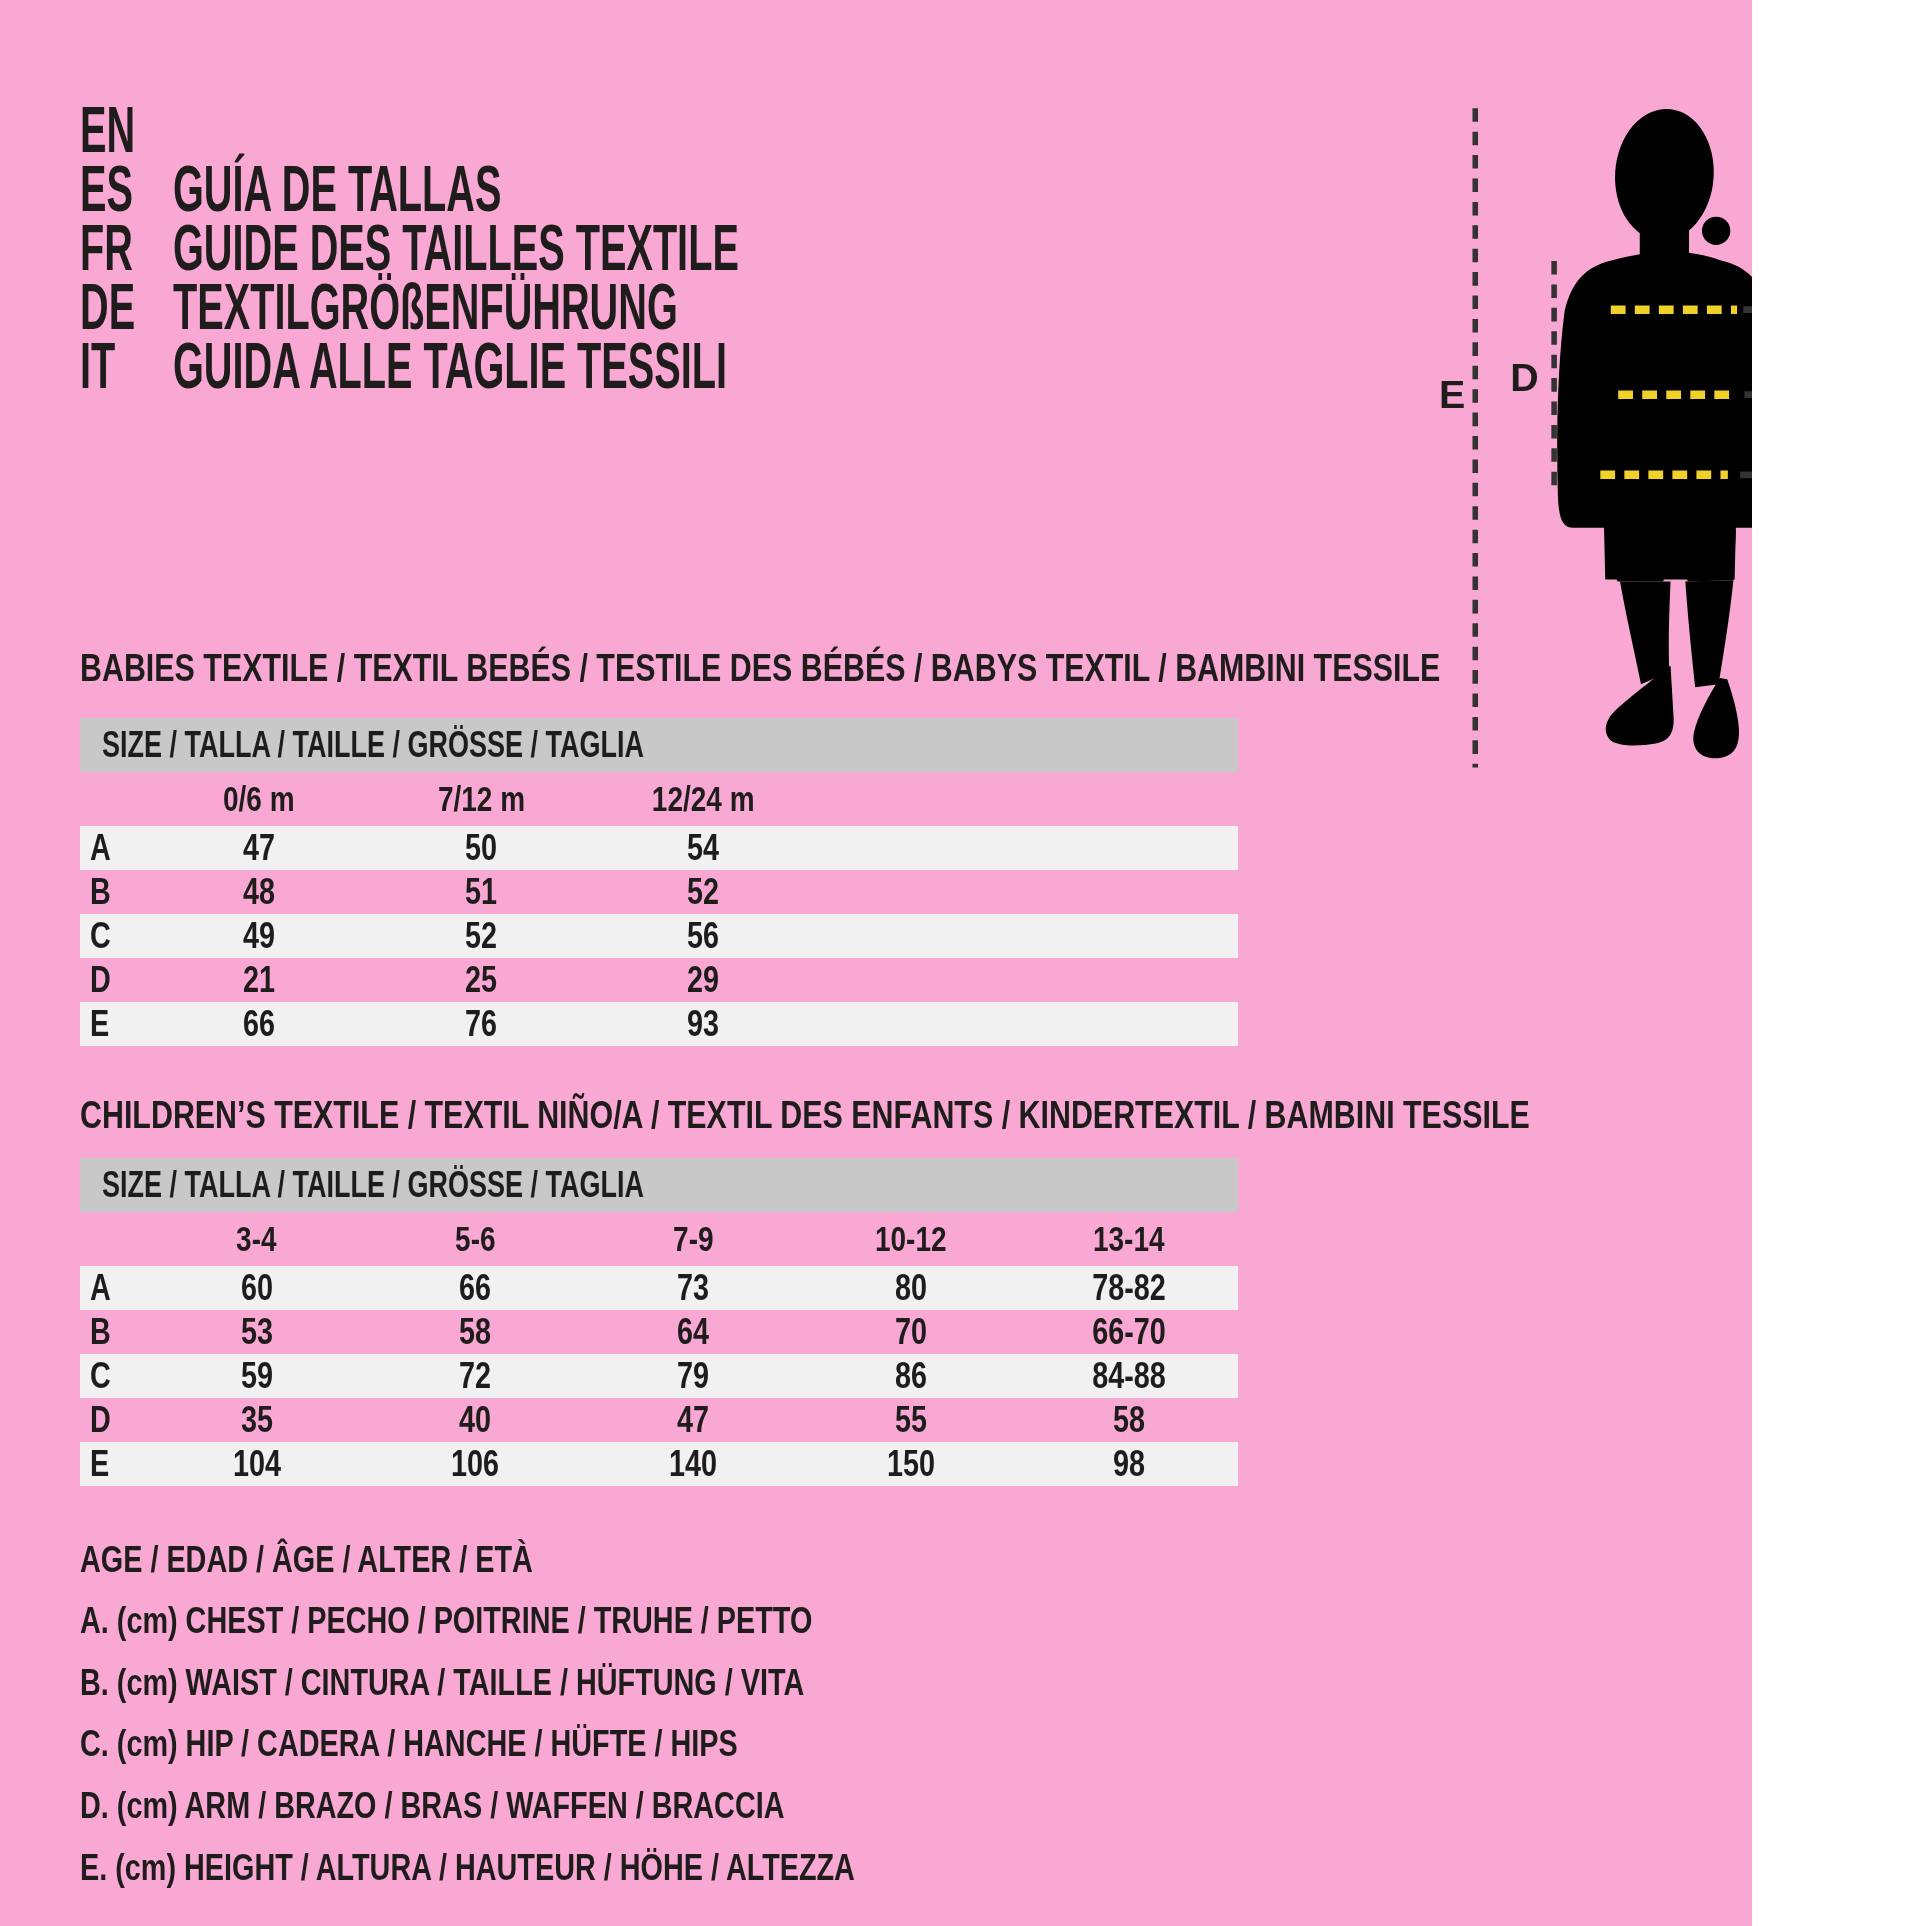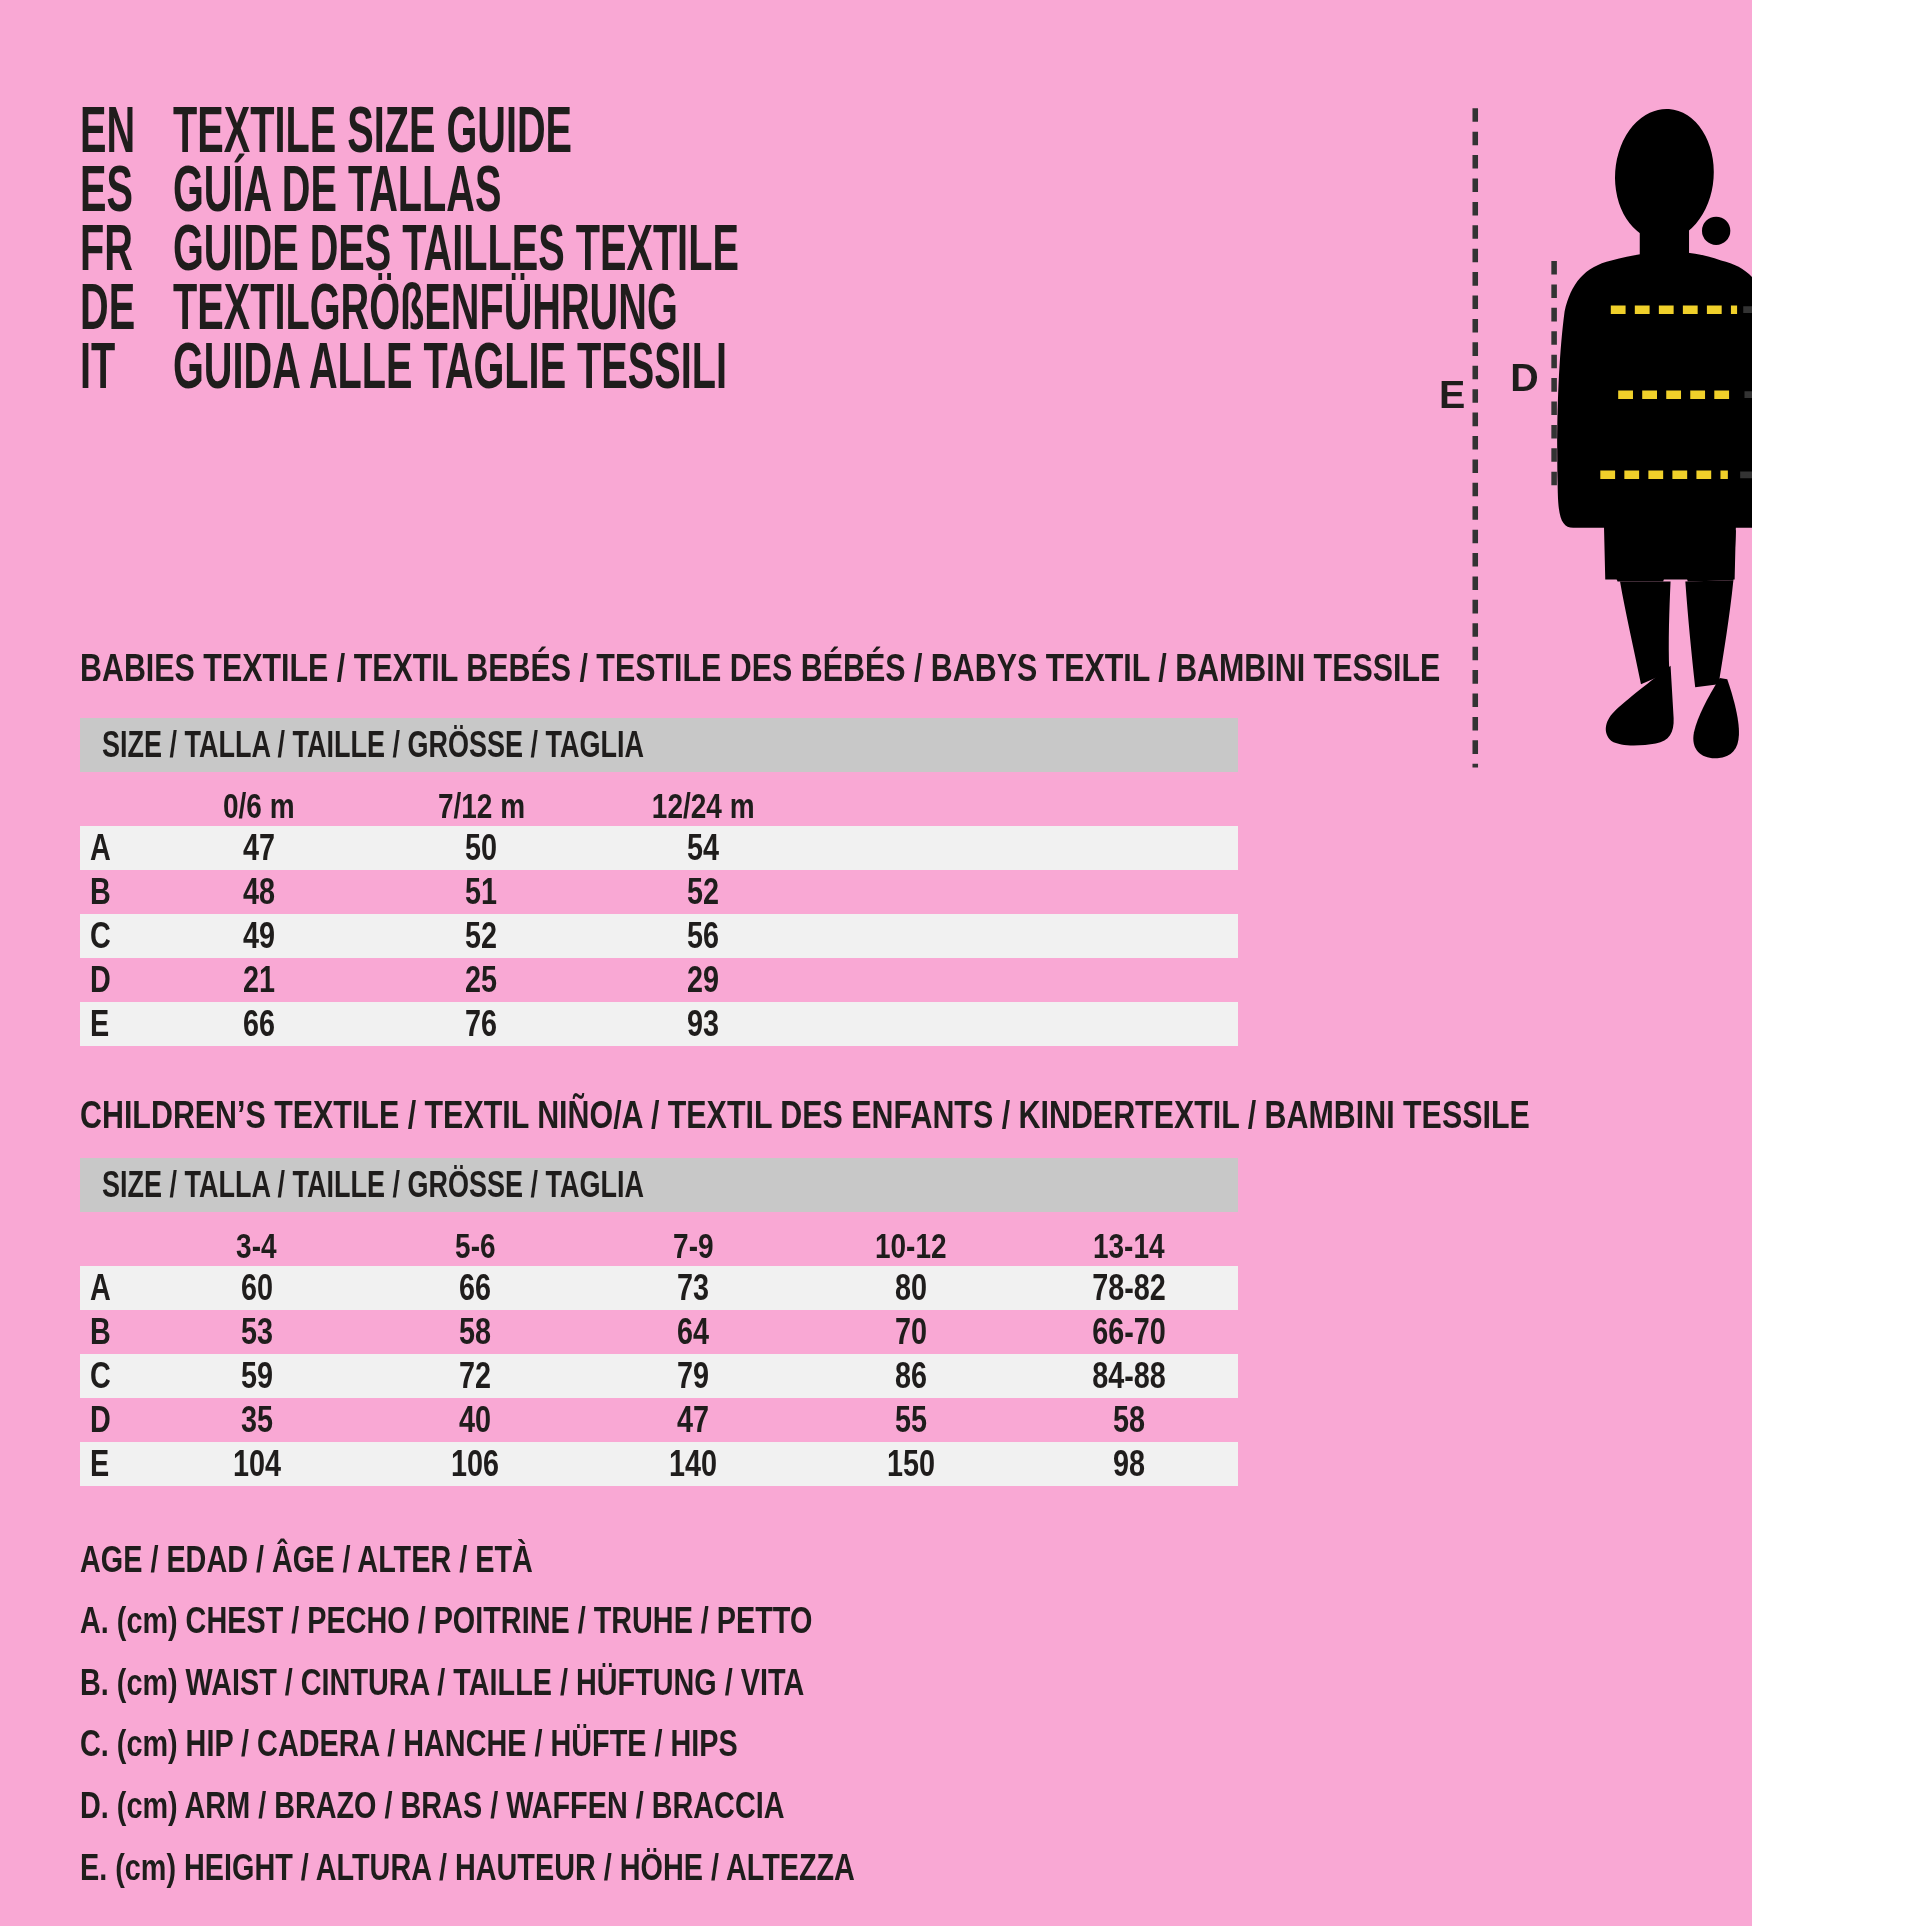--- a/index.html
+++ b/index.html
@@ -29,21 +29,21 @@
   .cx75{display:inline-block;transform:scaleX(0.75);transform-origin:0 50%;white-space:nowrap;}
 
   .lang-code{left:80px;height:59px;display:flex;align-items:center;font-size:64px;font-weight:bold;}
   .lang-title{left:173px;height:59px;display:flex;align-items:center;font-size:64px;font-weight:bold;}
 
   .section-title{left:80px;height:43px;display:flex;align-items:flex-end;font-size:38px;font-weight:bold;}
 
   .size-table{left:80px;width:1158px;}
   .tbl-bar{height:54px;background:var(--bar);display:flex;align-items:center;padding-left:22px;font-size:36px;font-weight:bold;}
   .trow{display:flex;align-items:center;height:44px;font-size:36px;font-weight:bold;}
-  .trow.colhead{height:54px;font-size:35px;align-items:flex-end;}
+  .trow.colhead{height:54px;font-size:35px;}
   .trow.stripe{background:var(--stripe);}
   .cell{text-align:center;}
   .cell.lab{width:68px;text-align:left;padding-left:10px;}
   .babies .cell.val{width:222px;}
   .children .cell.val{width:219px;}
 
   .legend-line{left:80px;height:43px;display:flex;align-items:flex-start;font-size:36px;font-weight:bold;}
 
   .fig-label{font-family:"Liberation Sans","DejaVu Sans",sans-serif;font-weight:bold;font-size:64px;fill:var(--text);}
   .yline{stroke:var(--yellow);stroke-width:14;stroke-dasharray:24 15;}
@@ -51,23 +51,20 @@
   .vline{stroke:var(--dash);stroke-width:9;stroke-dasharray:22 16;}
   .sil{fill:var(--silhouette);}
 </style>
 </head>
 <body>
 
 <div id="canvas">
 
   <div class="abs lang-code" style="top:100px">
       <span class="cx62">EN</span>
-    </div>
-  <div class="abs lang-title" style="top:100px">
-      <span class="cx62">TEXTILE SIZE GUIDE</span>
     </div>
 
   <div class="abs lang-code" style="top:159px">
       <span class="cx62">ES</span>
     </div>
   <div class="abs lang-title" style="top:159px">
       <span class="cx62">GUÍA DE TALLAS</span>
     </div>
 
   <div class="abs lang-code" style="top:218px">

